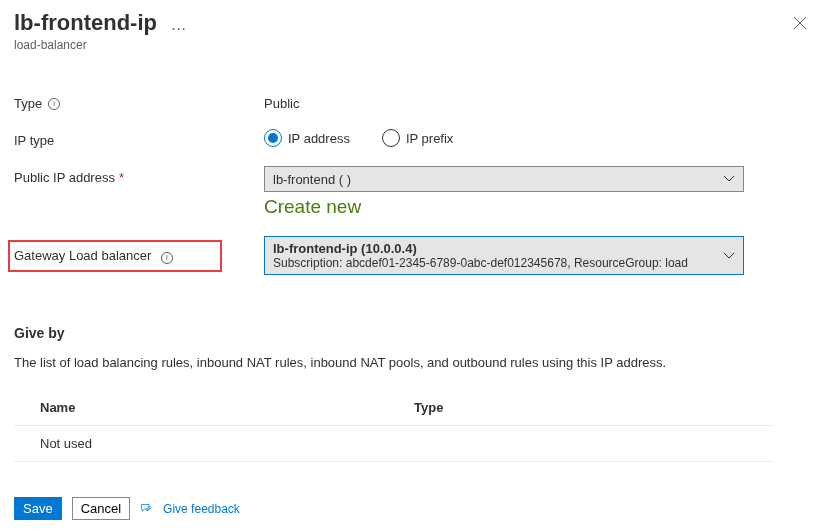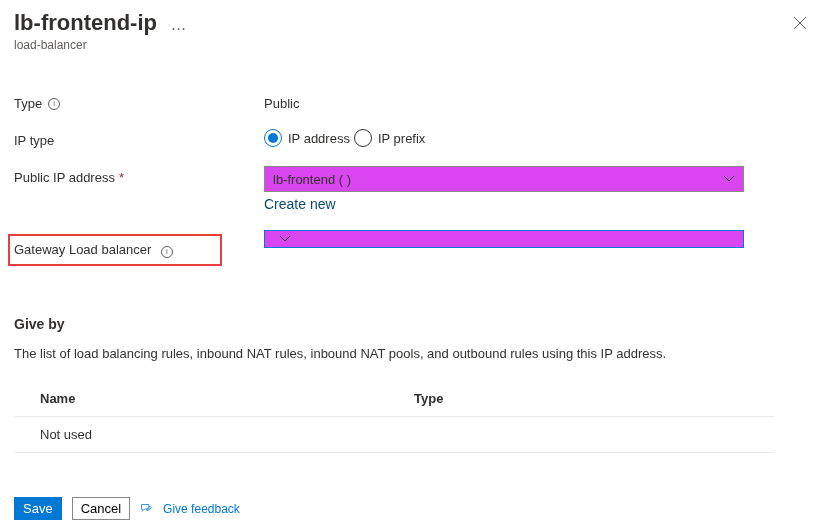--- a/index.html
+++ b/index.html
@@ -63,56 +63,56 @@
       height: 12px;
       border: 1px solid #605e5c;
       border-radius: 50%;
       margin-left: 6px;
       font-size: 8px;
       color: #605e5c;
     }
     .req { color: #a4262c; margin-left: 4px; }
     .value-col { flex: 1; max-width: 480px; }
     .static-value { padding-top: 4px; }
-    .radio-group { display: flex; gap: 4px; align-items: center; }
+    .radio-group { display: flex; gap: 32px; align-items: center; }
     .radio-item { display: flex; align-items: center; gap: 6px; cursor: pointer; }
     .radio-outer {
       width: 18px; height: 18px; border-radius: 50%;
       border: 1px solid #323130;
       display: flex; align-items: center; justify-content: center;
     }
     .radio-outer.selected { border-color: #0078d4; }
     .radio-inner {
       width: 10px; height: 10px; border-radius: 50%;
       background: #0078d4;
     }
     .select-box {
       border: 1px solid #8a8886;
       height: 26px;
       display: flex;
       align-items: center;
       justify-content: space-between;
       padding: 0 8px;
       cursor: pointer;
-      background: #d946ef;
+      background: #e5e5e5;
     }
     .select-box.highlight {
       border: 1px solid #0078d4;
       height: auto;
       padding: 4px 8px;
       align-items: center;
     }
     .select-text { white-space: nowrap; overflow: hidden; text-overflow: ellipsis; }
     .select-main { font-weight: 600; }
     .select-sub { font-size: 12px; color: #323130; white-space: nowrap; overflow: hidden; text-overflow: ellipsis; }
     .chevron { flex-shrink: 0; margin-left: 6px; }
     .chevron svg { display: block; }
     .link {
-      color: #0c4a6e;
-      font-size: 14px;
+      color: #4d7c0f;
+      font-size: 19px;
       cursor: pointer;
       margin-top: 4px;
       display: inline-block;
     }
     .highlight-label {
       border: 2px solid #e83e3e;
       padding: 6px 4px 6px 4px;
       margin-left: -6px;
       width: 214px;
     }
@@ -234,20 +234,24 @@
 
   <div class="row">
     <div class="label-col">
       <div class="highlight-label">
         <span>Gateway Load balancer</span>
         <span class="info-icon">i</span>
       </div>
     </div>
     <div class="value-col">
       <div class="select-box highlight">
+        <div style="overflow:hidden;">
+          <div class="select-main">lb-frontend-ip (10.0.0.4)</div>
+          <div class="select-sub">Subscription: abcdef01-2345-6789-0abc-def012345678, ResourceGroup: load</div>
+        </div>
         <span class="chevron">
           <svg width="12" height="8" viewBox="0 0 12 8">
               <path d="M1 1 L6 6 L11 1" fill="none" stroke="#323130" stroke-width="1"></path>
             </svg>
         </span>
       </div>
     </div>
   </div>
 
 </div>

